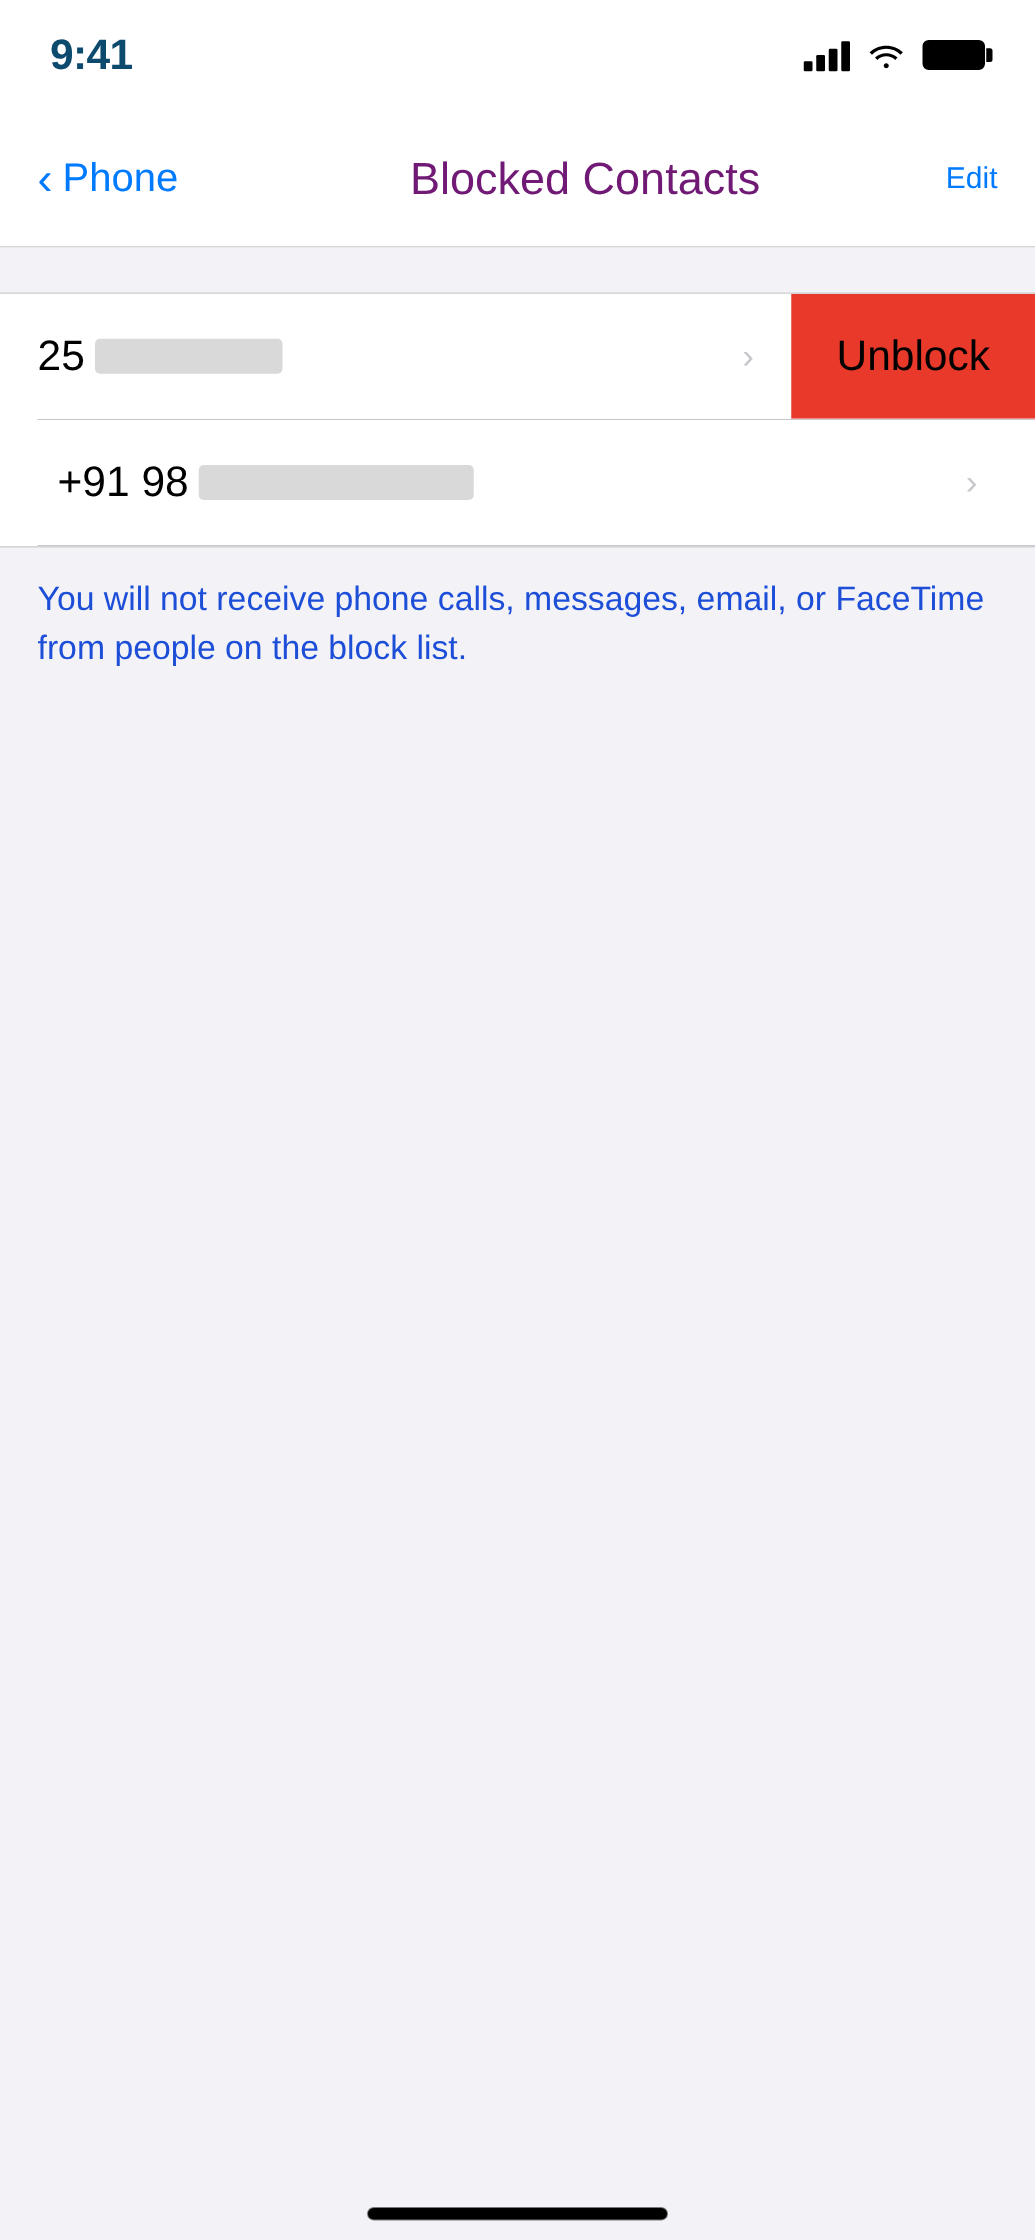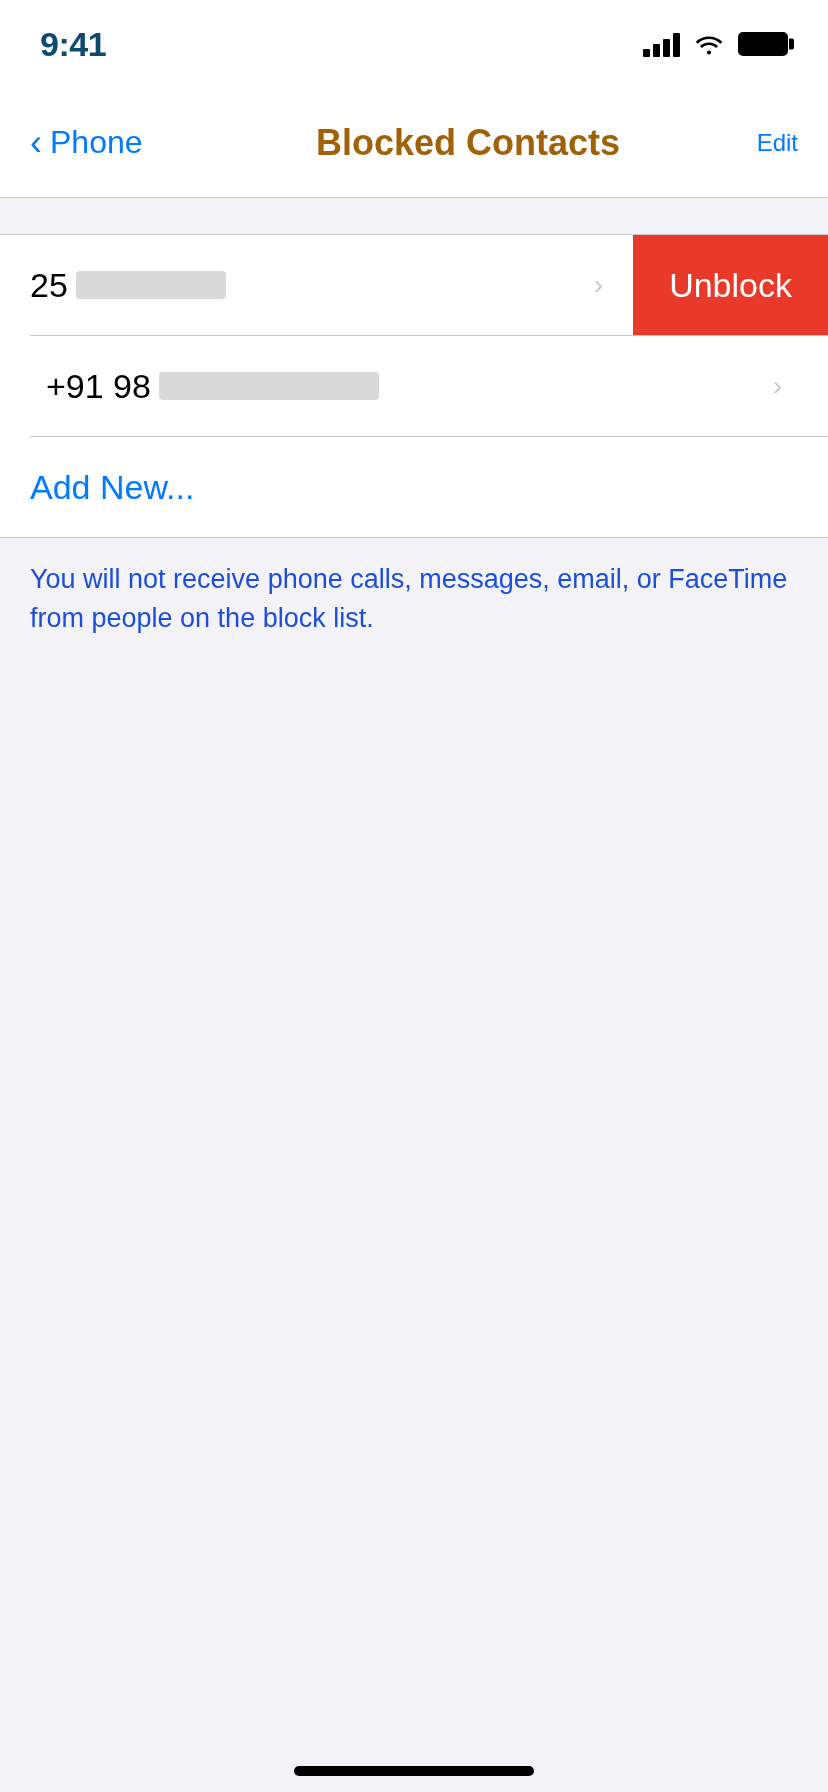--- a/index.html
+++ b/index.html
@@ -89,22 +89,22 @@
       cursor: pointer;
       text-decoration: none;
     }
     .nav-back-chevron {
       font-size: 36px;
       color: #007aff;
       margin-right: 2px;
     }
     .nav-title {
       font-size: 36px;
-      font-weight: 700;
-      color: #a16207;
+      font-weight: 400;
+      color: #701a75;
       margin-left: 37px;
     }
     .nav-edit {
       color: #007aff;
       font-size: 24px;
       cursor: pointer;
     }
 
     
     .section-gap {
@@ -156,21 +156,21 @@
     }
     .chevron-right {
       margin-left: auto;
       color: #c7c7cc;
       font-size: 28px;
     }
 
     
     .unblock-btn {
       background: #e8392a;
-      color: #ffffff;
+      color: #000000;
       font-size: 34px;
       font-weight: 400;
       padding: 0 36px;
       display: flex;
       align-items: center;
       justify-content: center;
       min-width: 160px;
       min-height: 100px;
       cursor: pointer;
       flex-shrink: 0;
@@ -278,21 +278,18 @@
       <span class="row-text">
         <span class="row-text-number">+91 98</span>
         <span class="redact-box" style="width:220px; margin-left:8px;"></span>
       </span>
       <span class="chevron-right">›</span>
     </div>
   </div>
 
   <div style="height:1px; background:#c8c8cc; margin-left:30px;"></div>
 
-  <div class="add-new-row">
-    <span class="add-new-text">Add New...</span>
-  </div>
 
 </div>
 
 <div class="footer-note">You will not receive phone calls, messages, email, or FaceTime from people on the block list.</div>
 
 <div class="home-indicator"></div>
 
 </body></html>

